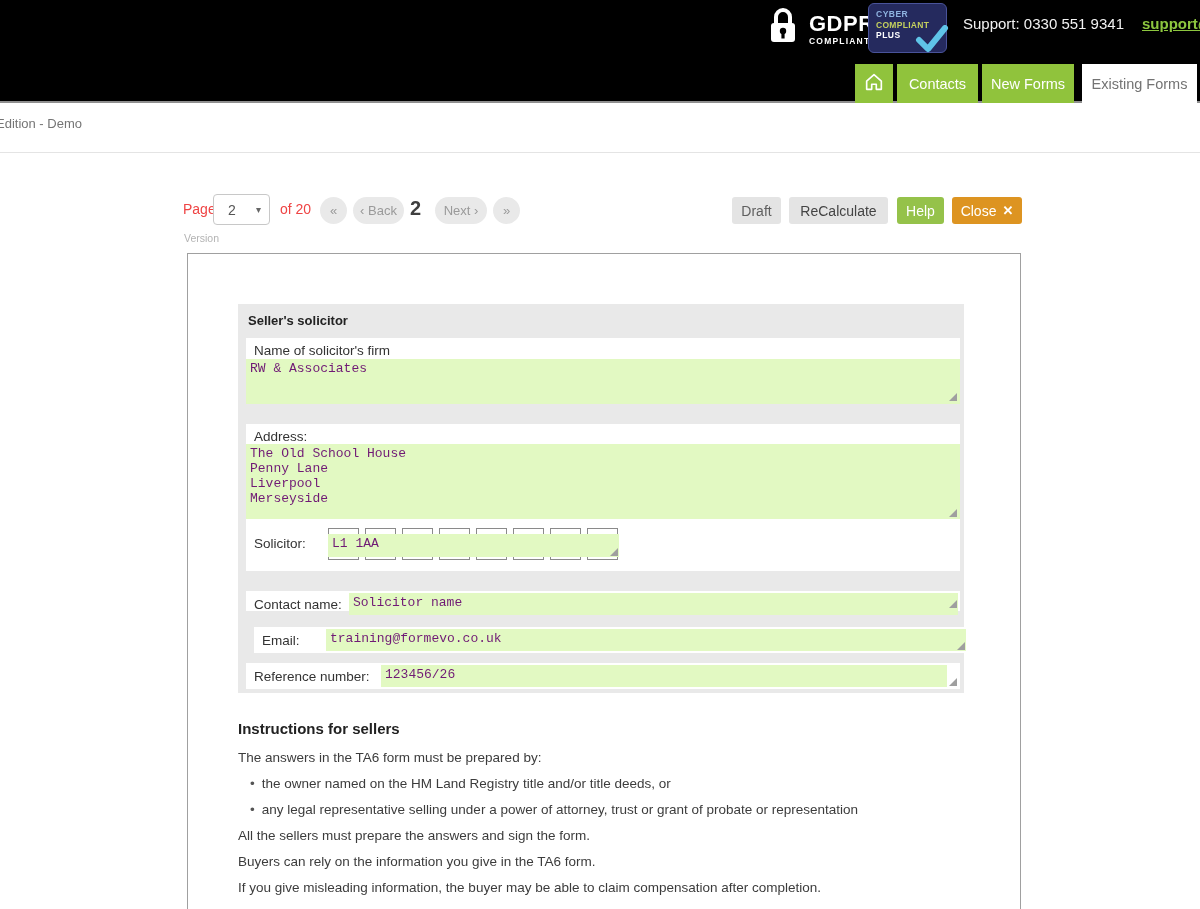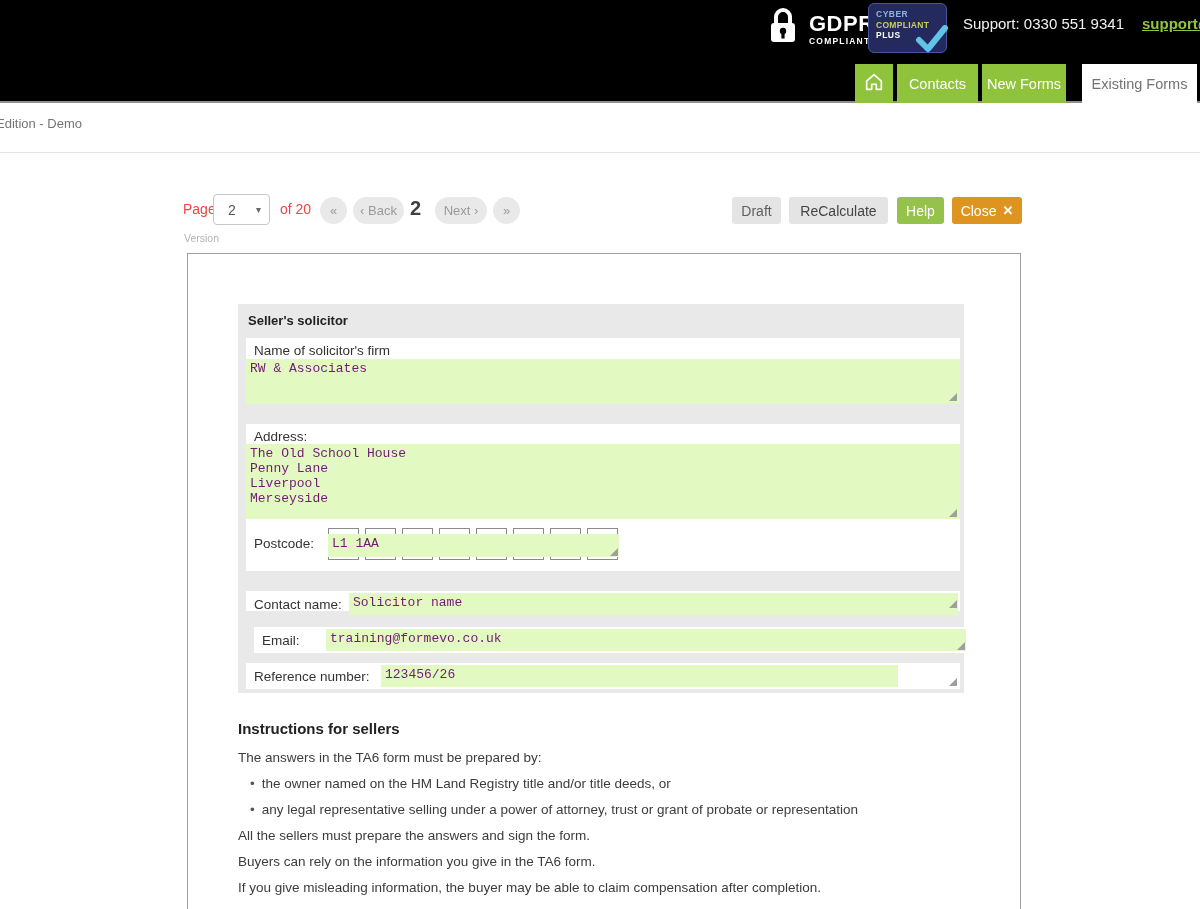--- a/index.html
+++ b/index.html
@@ -23,21 +23,21 @@
   .cyber-check { position:absolute; right:-3px; bottom:-6px; }
 
   .support-label { position:absolute; left:963px; top:15px; color:#f2f2f2; font-size:15px; }
   .support-link  { position:absolute; left:1142px; top:15px; color:#8dc63f; font-size:15px;
                    text-decoration:underline; font-weight:bold; white-space:nowrap; cursor:pointer; }
 
   .tab { position:absolute; top:64px; height:39px; background:#90c33c; color:#fff;
          font-size:14.5px; display:flex; align-items:center; justify-content:center; cursor:pointer; }
   .tab-home { left:855px; width:38px; }
   .tab-contacts { left:897px; width:81px; }
-  .tab-newforms { left:982px; width:84px; }
+  .tab-newforms { left:982px; width:92px; }
   .tab-existing { left:1082px; width:115px; background:#fff; color:#737373; }
 
   
   .edition { position:absolute; left:-4px; top:116px; font-size:13px; color:#757575; }
   .separator { position:absolute; left:0; top:152px; width:1200px; height:1px; background:#e4e4e4; }
 
   
   .tb-label { position:absolute; font-size:14px; color:#ef4444; }
   .page-select { position:absolute; left:213px; top:194px; width:57px; height:31px;
                  border:1px solid #c8c8c8; border-radius:4px; display:flex; align-items:center;
@@ -75,21 +75,21 @@
   .row-email { top:323px; height:26px;margin-left:8px; }
   .row-reference { top:359px; height:26px; }
 
   .field-label { position:absolute; font-size:13.5px; color:#333; white-space:nowrap; }
   .green { position:absolute; background:#e2f9c2; font-family:"Liberation Mono", monospace;
            font-size:13px; color:#701a75; white-space:pre-wrap; overflow:hidden; }
   .green-firm { left:0; top:21px; width:714px; height:45px; padding:2px 4px; }
   .green-address { left:0; top:20px; width:714px; height:75px; padding:2px 4px; }
   .green-contact { left:103px; top:2px; width:609px; height:22px; padding:2px 4px; }
   .green-email { left:72px; top:2px; width:640px; height:22px; padding:2px 4px; }
-  .green-reference { left:135px; top:2px; width:517px; height:22px; padding:2px 4px; }
+  .green-reference { left:135px; top:2px; width:566px; height:22px; padding:2px 4px; }
 
   .pc-boxes { position:absolute; left:82px; top:104px; display:flex; gap:6px; }
   .pc-box { width:31px; height:32px; border:1px solid #8a8a8a; background:#fff; }
   .green-postcode { left:82px; top:110px; width:291px; height:23px; padding:2px 4px; z-index:2; }
 
   .handle { position:absolute; right:2px; bottom:2px; width:0; height:0;
             border-left:8px solid transparent; border-bottom:8px solid #9f9f9f; cursor:nwse-resize; }
 
   
   .instructions { position:absolute; left:50px; top:466px; width:726px; color:#3c3c3c; }
@@ -184,21 +184,21 @@
         <span class="handle" style="right:3px; bottom:3px;"></span>
       </div>
 
       <div class="row row-address">
         <span class="field-label" style="left:8px; top:5px;">Address:</span>
         <div class="green green-address">The Old School House
 Penny Lane
 Liverpool
 Merseyside</div>
         <span class="handle" style="right:3px; bottom:54px;"></span>
-        <span class="field-label" style="left:8px; top:112px;">Postcode:</span>
+        <span class="field-label" style="left:8px; top:112px;">Solicitor:</span>
         <div class="pc-boxes">
           <div class="pc-box"></div>
           <div class="pc-box"></div>
           <div class="pc-box"></div>
           <div class="pc-box"></div>
           <div class="pc-box"></div>
           <div class="pc-box"></div>
           <div class="pc-box"></div>
           <div class="pc-box"></div>
         </div>

